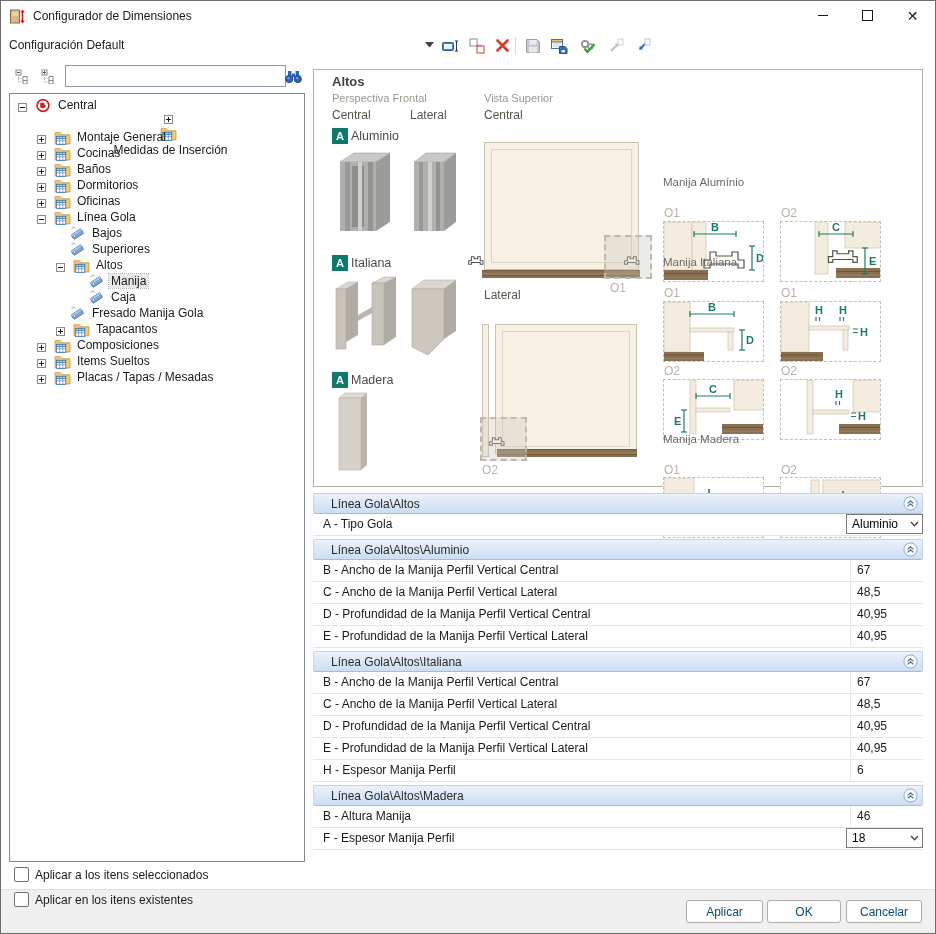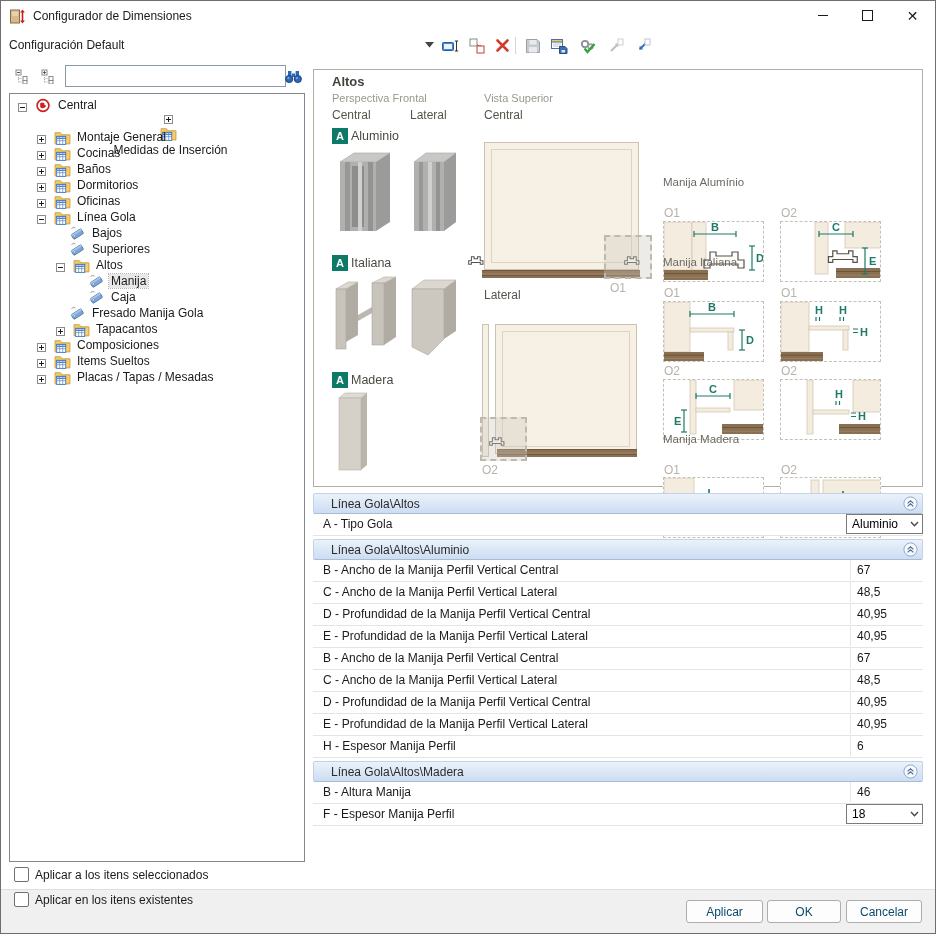--- a/index.html
+++ b/index.html
@@ -686,20 +686,24 @@
               <path d="M1,1 L4.5,4.8 L8,1" stroke="#444" stroke-width="1.3" fill="none"></path>
             </svg></span></div></div>
       <div class="pg-head"><span class="pg-head-text">Línea Gola\Altos\Aluminio</span><span class="pg-chev"><svg width="15" height="15" viewBox="0 0 15 15">
             <circle cx="7.5" cy="7.5" r="6.6" fill="#f7fafd" stroke="#93a9c6"></circle>
             <path d="M4.6,7.4 L7.5,4.8 L10.4,7.4 M4.6,10.4 L7.5,7.8 L10.4,10.4" stroke="#4f6d99" fill="none" stroke-width="1.2"></path>
           </svg></span></div>
       <div class="pg-row"><span class="pg-label">B - Ancho de la Manija Perfil Vertical Central</span><div class="pg-val">67</div></div>
       <div class="pg-row"><span class="pg-label">C - Ancho de la Manija Perfil Vertical Lateral</span><div class="pg-val">48,5</div></div>
       <div class="pg-row"><span class="pg-label">D - Profundidad de la Manija Perfil Vertical Central</span><div class="pg-val">40,95</div></div>
       <div class="pg-row"><span class="pg-label">E - Profundidad de la Manija Perfil Vertical Lateral</span><div class="pg-val">40,95</div></div>
+      <div class="pg-head"><span class="pg-head-text">Línea Gola\Altos\Italiana</span><span class="pg-chev"><svg width="15" height="15" viewBox="0 0 15 15">
+            <circle cx="7.5" cy="7.5" r="6.6" fill="#f7fafd" stroke="#93a9c6"></circle>
+            <path d="M4.6,7.4 L7.5,4.8 L10.4,7.4 M4.6,10.4 L7.5,7.8 L10.4,10.4" stroke="#4f6d99" fill="none" stroke-width="1.2"></path>
+          </svg></span></div>
       <div class="pg-row"><span class="pg-label">B - Ancho de la Manija Perfil Vertical Central</span><div class="pg-val">67</div></div>
       <div class="pg-row"><span class="pg-label">C - Ancho de la Manija Perfil Vertical Lateral</span><div class="pg-val">48,5</div></div>
       <div class="pg-row"><span class="pg-label">D - Profundidad de la Manija Perfil Vertical Central</span><div class="pg-val">40,95</div></div>
       <div class="pg-row"><span class="pg-label">E - Profundidad de la Manija Perfil Vertical Lateral</span><div class="pg-val">40,95</div></div>
       <div class="pg-row"><span class="pg-label">H - Espesor Manija Perfil</span><div class="pg-val">6</div></div>
       <div class="pg-head"><span class="pg-head-text">Línea Gola\Altos\Madera</span><span class="pg-chev"><svg width="15" height="15" viewBox="0 0 15 15">
             <circle cx="7.5" cy="7.5" r="6.6" fill="#f7fafd" stroke="#93a9c6"></circle>
             <path d="M4.6,7.4 L7.5,4.8 L10.4,7.4 M4.6,10.4 L7.5,7.8 L10.4,10.4" stroke="#4f6d99" fill="none" stroke-width="1.2"></path>
           </svg></span></div>
       <div class="pg-row"><span class="pg-label">B - Altura Manija</span><div class="pg-val">46</div></div>

